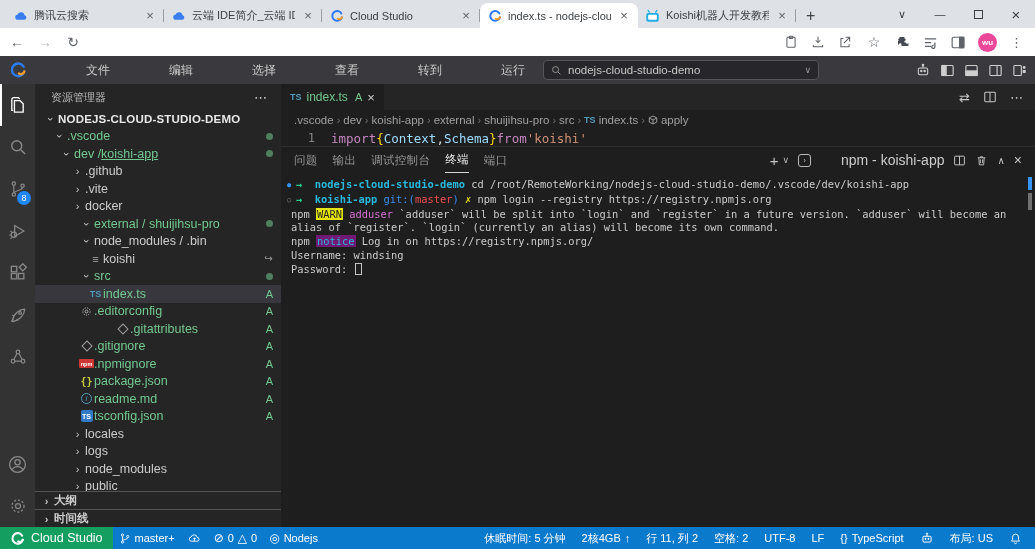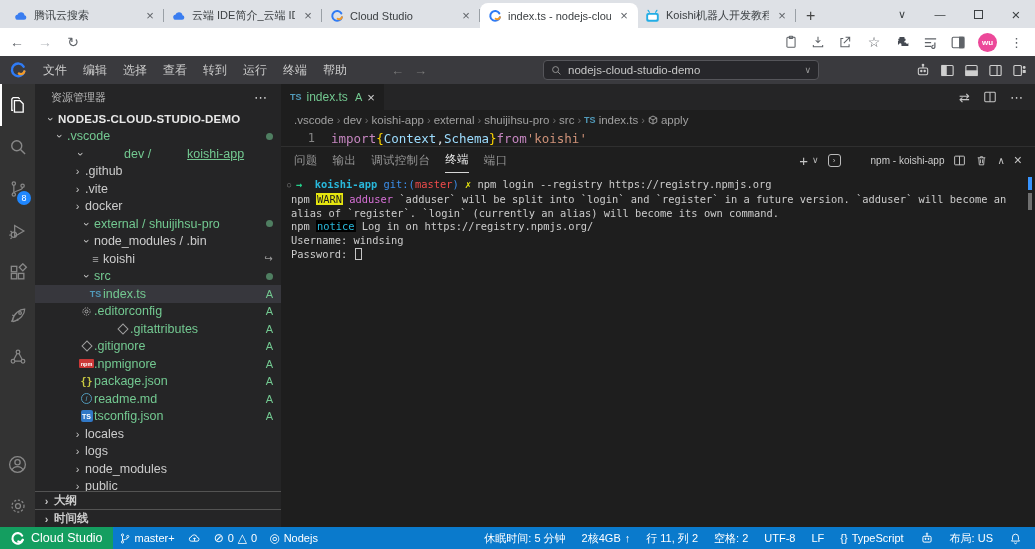--- a/index.html
+++ b/index.html
@@ -26,21 +26,21 @@
   .urlbar { flex:1; height:21px; background:#f1f3f4; border-radius:11px; display:flex; align-items:center;
     gap:7px; padding:0 11px; font-size:12px; color:#202124; max-width:640px; }
   .tb-icons { display:flex; align-items:center; gap:13px; margin-left:auto; padding-right:4px; color:#5f6368; }
   .avatar { width:19px; height:19px; border-radius:50%; background:#ec4899; color:#fff; font-size:8px;
     display:flex; align-items:center; justify-content:center; font-weight:bold; }
   .dots { font-size:13px; color:#5f6368; }
 
   
   .vsc { flex:1; display:flex; flex-direction:column; min-height:0; }
   .menubar { height:28px; background:#3a3a3e; display:flex; align-items:center; color:#cccccc;
-    font-size:12px; position:relative; flex:0 0 28px; }
+    font-size:12px; position:relative; flex:0 0 28px;gap:43px; }
   .logo { width:18px; height:18px; margin:0 8px 0 9px; }
   .menu-item { padding:0 8px; height:100%; display:flex; align-items:center; }
   .mb-nav { display:flex; gap:10px; margin-left:36px; color:#7a7a7a; font-size:13px; }
   .searchbox { position:absolute; left:543px; top:4px; width:276px; height:20px; background:#27272b;
     border:1px solid #55555a; border-radius:4px; display:flex; align-items:center; padding:0 7px;
     font-size:11.5px; color:#c7c7c7; gap:6px; }
   .searchbox .grow { flex:1; }
   .mb-right { position:absolute; right:8px; top:0; height:28px; display:flex; align-items:center; gap:9px; color:#cfcfcf; }
 
   .main { flex:1; display:flex; min-height:0; }
@@ -95,35 +95,35 @@
   .c-pl { color:#d4d4d4; } .c-str { color:#ce9178; }
 
   .panel { flex:1; display:flex; flex-direction:column; border-top:1px solid #2f2f2f; min-height:0; }
   .panel-header { height:26px; display:flex; align-items:center; padding:0 13px; flex:0 0 26px; font-size:11.5px; }
   .ptab { margin-right:15px; color:#969696; height:100%; display:flex; align-items:center; letter-spacing:.3px; }
   .ptab.active { color:#e7e7e7; border-bottom:1px solid #d7d7d7; }
   .panel-actions { margin-left:auto; display:flex; align-items:center; gap:9px; color:#c5c5c5; font-size:12px; }
   .plus { font-size:15px; } .caret-sm { font-size:9px; margin-left:-5px; color:#bbbbbb; }
   .tsel-ic { width:13px; height:13px; border:1px solid #bbbbbb; border-radius:3px; font-size:8px;
     display:flex; align-items:center; justify-content:center; color:#bbbbbb; }
-  .tsel-lbl { font-size:10px; color:#cccccc;padding-left:21px; }
+  .tsel-lbl { font-size:14px; color:#cccccc;padding-left:21px; }
 
   .term { flex:1; position:relative; padding:5px 14px 0 10px; font-family:"DejaVu Sans Mono",monospace;
     font-size:10.4px; line-height:13.8px; color:#cccccc; overflow:hidden; }
   .tline { white-space:pre; }
   .deco { display:inline-block; width:9px; margin-left:-4px; font-size:7px; vertical-align:1px; }
   .deco.blue { color:#3794ff; } .deco.gray { color:#8a8a8a; }
   .t-green { color:#23d18b; font-weight:bold; }
   .t-cyan { color:#29b8db; font-weight:bold; }
   .t-blue { color:#3b8eea; }
   .t-red { color:#f14c4c; }
   .t-yel { color:#e5e510; }
   .t-mag { color:#d670d6; }
   .t-warn { background:#e5e510; color:#1e1e1e; padding:0 1px; }
-  .t-notice { color:#29b8db; background:#000000; padding:0 1px; }
+  .t-notice { color:#29b8db; background:#701a75; padding:0 1px; }
   .cursor { display:inline-block; width:7px; height:12px; border:1px solid #c5c5c5; vertical-align:-2px; margin-left:1px; }
   .term-sb { position:absolute; right:3px; top:4px; width:4px; }
   .term-sb .b1 { height:13px; background:#3794ff; }
   .term-sb .b2 { height:17px; background:#707070; margin-top:3px; }
 
   .statusbar { height:22px; background:#0a7acc; display:flex; align-items:center; color:#ffffff;
     font-size:11px; flex:0 0 22px; }
   .sb-brand { background:#149e60; height:100%; display:flex; align-items:center; gap:6px; padding:0 10px;
     font-size:12.5px; }
   .st-item { display:flex; align-items:center; gap:4px; padding:0 6px; height:100%; }
@@ -397,21 +397,21 @@
 
           <div class="trow" style="padding-left:8px;">
             <span class="slot chev open">›</span>
             <span class="root-lbl">NODEJS-CLOUD-STUDIO-DEMO</span>
           </div>
           <div class="trow" style="padding-left:17px;">
             <span class="slot chev open">›</span>
             <span class="lbl added">.vscode</span>
             <span class="gitdot"></span>
           </div>
-          <div class="trow" style="padding-left:38px;gap:36px;">
+          <div class="trow" style="padding-left:24px;">
             <span class="slot chev open">›</span>
             <span class="lbl added">dev / </span>
             <span class="lbl added under">koishi-app</span>
             <span class="gitdot"></span>
           </div>
           <div class="trow" style="padding-left:35px;">
             <span class="slot chev">›</span>
             <span class="lbl normal">.github</span>
           </div>
           <div class="trow" style="padding-left:35px;">
@@ -603,20 +603,21 @@
                     <path d="M5 7h14M10 7V5h4v2M7 7l1 13h8l1-13"></path>
                     <path d="M10 10v7m4-7v7"></path>
                   </svg>
               </span>
               <span style="font-size:10px;">∧</span>
               <span style="font-size:14px;">×</span>
             </div>
           </div>
 
           <div class="term">
+            <div class="tline"><span class="deco blue">●</span><span class="t-green">→</span><span>  </span><span class="t-cyan">nodejs-cloud-studio-demo</span><span> cd /root/RemoteWorking/nodejs-cloud-studio-demo/.vscode/dev/koishi-app</span></div>
             <div class="tline"><span class="deco gray">○</span><span class="t-green">→</span><span>  </span><span class="t-cyan">koishi-app</span><span class="t-blue"> git:(</span><span class="t-red">master</span><span class="t-blue">) </span><span class="t-yel">✗</span><span> npm login --registry https://registry.npmjs.org</span></div>
             <div class="tline"><span>npm </span><span class="t-warn">WARN</span><span class="t-mag"> adduser</span><span> `adduser` will be split into `login` and `register` in a future version. `adduser` will become an</span></div>
             <div class="tline"><span>alias of `register`. `login` (currently an alias) will become its own command.</span></div>
             <div class="tline"><span>npm </span><span class="t-notice">notice</span><span> Log in on https://registry.npmjs.org/</span></div>
             <div class="tline"><span>Username: windsing</span></div>
             <div class="tline"><span>Password: </span><span class="cursor"></span></div>
             <div class="term-sb">
               <div class="b1"></div>
               <div class="b2"></div>
             </div>

